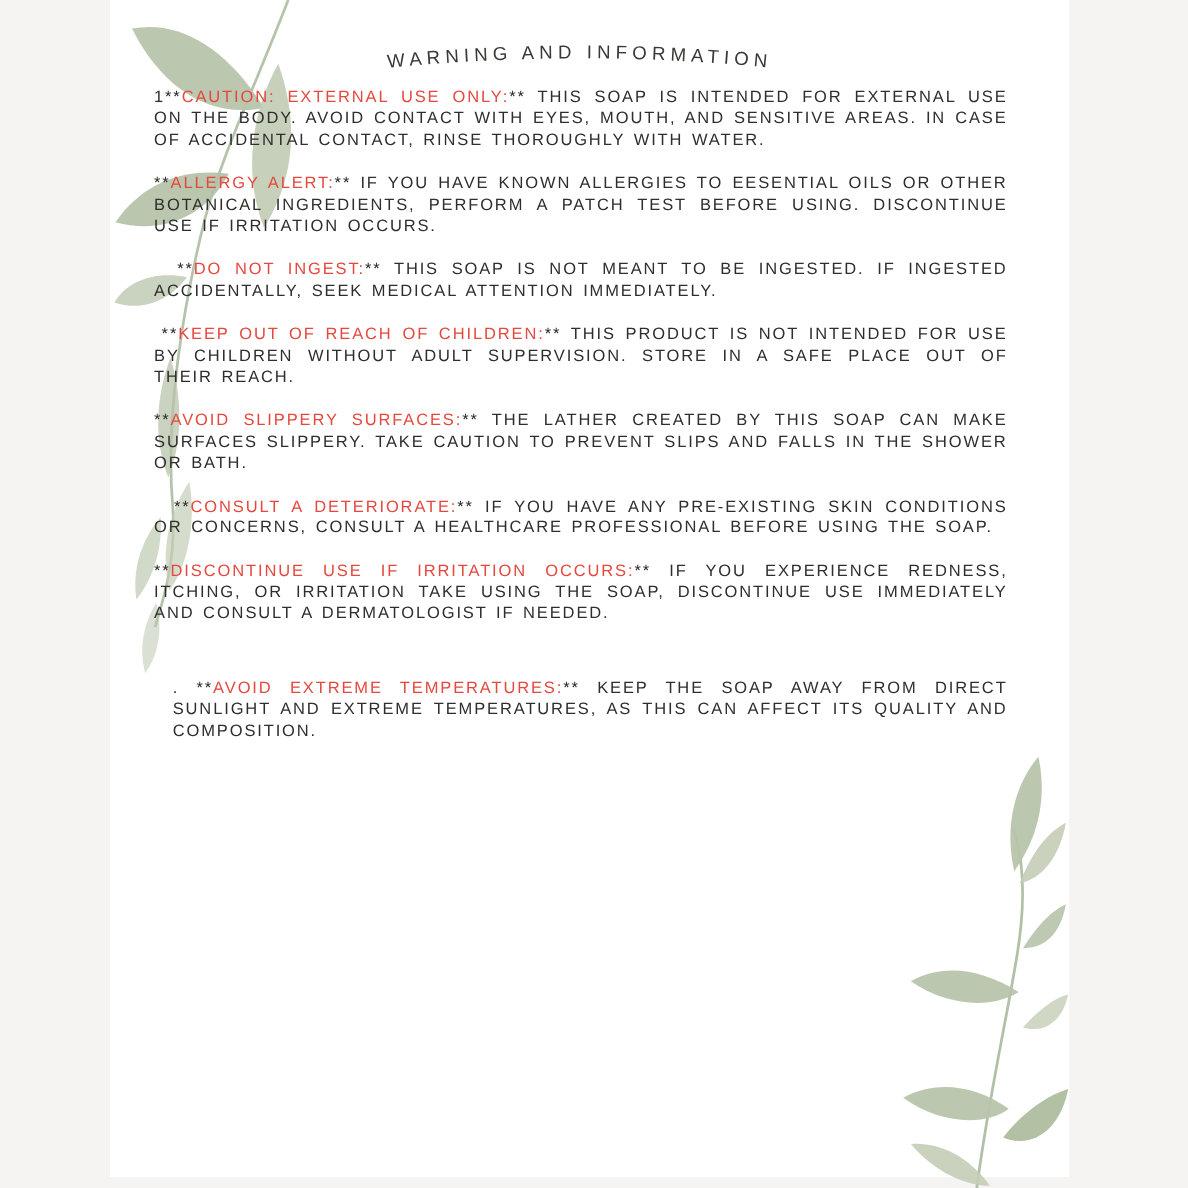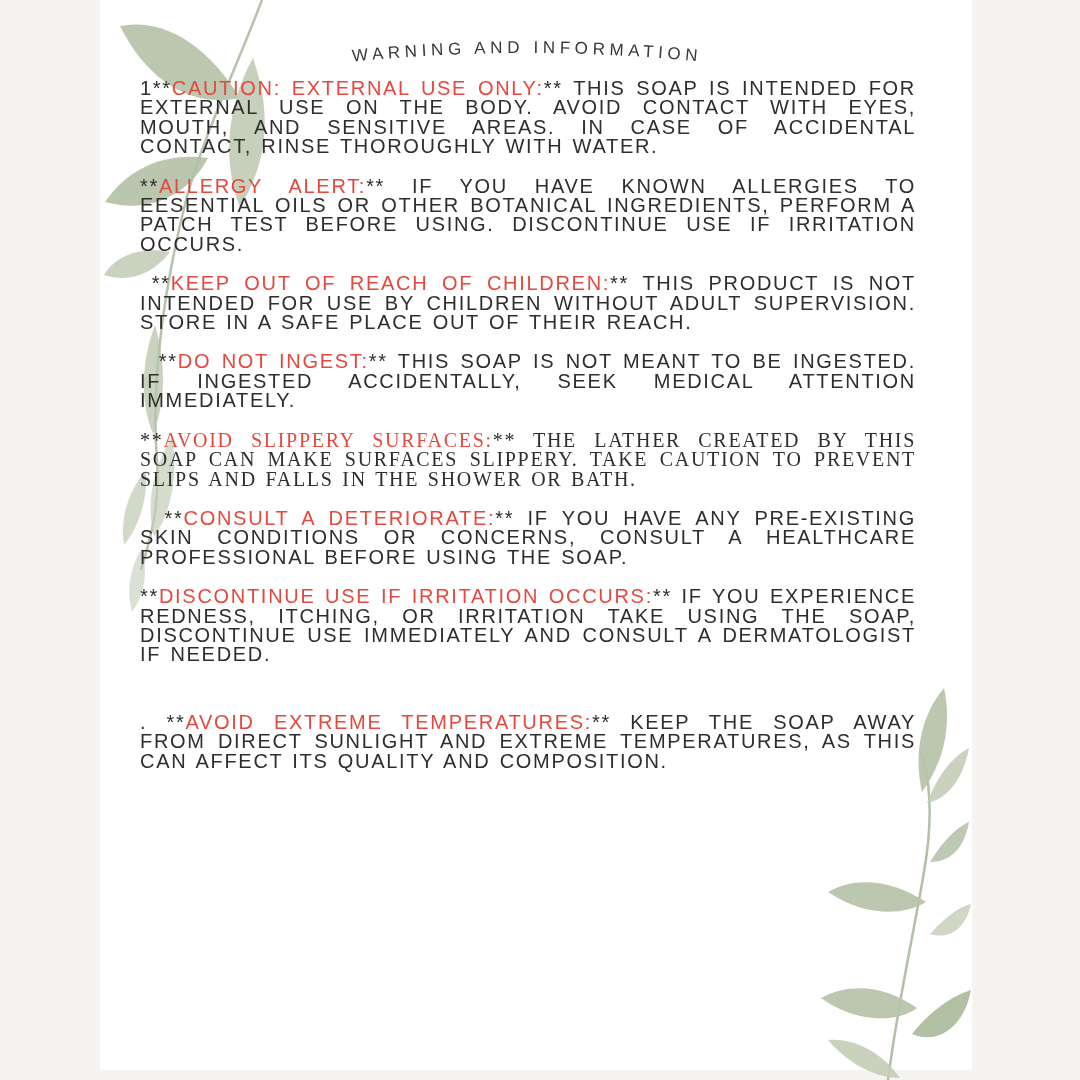--- a/index.html
+++ b/index.html
@@ -30,28 +30,28 @@
     font-size:17px;
     letter-spacing:4.6px;
     fill:#3a3937;
   }
   .content{
     position:absolute;left:140px;top:79px;width:776px;
   }
   .content p{
     margin:0 0 20px 0;
     text-align:justify;
-    font-size:20px;
+    font-size:15px;
     line-height:19.4px;
     letter-spacing:1.7px;
     word-spacing:2px;
     color:var(--ink);
   }
-  .content p.extra-gap-sm{font-family:Liberation Serif, serif;}
-  .content p.extra-gap-lg{margin-top:48px;}
+  .content p.extra-gap-sm{}
+  .content p.extra-gap-lg{margin-top:48px;margin-left:17px;}
   .pfx,.sep{white-space:pre-wrap;color:var(--ink);}
   .hd{color:var(--accent);white-space:pre-wrap;}
 </style>
 </head>
 <body>
 
 <div class="label-page"></div>
 
 <svg class="leaves" viewBox="0 0 1080 1080" aria-hidden="true">
   <g>
@@ -88,24 +88,24 @@
 </svg>
 
 <div class="content">
   <p>
     <span class="pfx">1**</span><span class="hd">CAUTION: EXTERNAL USE ONLY:</span><span class="sep">**</span><span class="bod"> THIS SOAP IS INTENDED FOR EXTERNAL USE ON THE BODY. AVOID CONTACT WITH EYES, MOUTH, AND SENSITIVE AREAS. IN CASE OF ACCIDENTAL CONTACT, RINSE THOROUGHLY WITH WATER.</span>
   </p>
   <p>
     <span class="pfx">**</span><span class="hd">ALLERGY ALERT:</span><span class="sep">**</span><span class="bod"> IF YOU HAVE KNOWN ALLERGIES TO EESENTIAL OILS OR OTHER BOTANICAL INGREDIENTS, PERFORM A PATCH TEST BEFORE USING. DISCONTINUE USE IF IRRITATION OCCURS.</span>
   </p>
   <p>
-    <span class="pfx"> **</span><span class="hd">KEEP OUT OF REACH OF CHILDREN:</span><span class="sep">**</span><span class="bod"> THIS PRODUCT IS NOT INTENDED FOR USE BY CHILDREN WITHOUT ADULT SUPERVISION. STORE IN A SAFE PLACE OUT OF THEIR REACH.</span>
+    <span class="pfx">  **</span><span class="hd">DO NOT INGEST:</span><span class="sep">**</span><span class="bod"> THIS SOAP IS NOT MEANT TO BE INGESTED. IF INGESTED ACCIDENTALLY, SEEK MEDICAL ATTENTION IMMEDIATELY.</span>
   </p>
   <p>
-    <span class="pfx">  **</span><span class="hd">DO NOT INGEST:</span><span class="sep">**</span><span class="bod"> THIS SOAP IS NOT MEANT TO BE INGESTED. IF INGESTED ACCIDENTALLY, SEEK MEDICAL ATTENTION IMMEDIATELY.</span>
+    <span class="pfx"> **</span><span class="hd">KEEP OUT OF REACH OF CHILDREN:</span><span class="sep">**</span><span class="bod"> THIS PRODUCT IS NOT INTENDED FOR USE BY CHILDREN WITHOUT ADULT SUPERVISION. STORE IN A SAFE PLACE OUT OF THEIR REACH.</span>
   </p>
   <p class="extra-gap-sm">
     <span class="pfx">**</span><span class="hd">AVOID SLIPPERY SURFACES:</span><span class="sep">**</span><span class="bod"> THE LATHER CREATED BY THIS SOAP CAN MAKE SURFACES SLIPPERY. TAKE CAUTION TO PREVENT SLIPS AND FALLS IN THE SHOWER OR BATH.</span>
   </p>
   <p>
     <span class="pfx">  **</span><span class="hd">CONSULT A DETERIORATE:</span><span class="sep">**</span><span class="bod"> IF YOU HAVE ANY PRE-EXISTING SKIN CONDITIONS OR CONCERNS, CONSULT A HEALTHCARE PROFESSIONAL BEFORE USING THE SOAP.</span>
   </p>
   <p>
     <span class="pfx">**</span><span class="hd">DISCONTINUE USE IF IRRITATION OCCURS:</span><span class="sep">**</span><span class="bod"> IF YOU EXPERIENCE REDNESS, ITCHING, OR IRRITATION TAKE USING THE SOAP, DISCONTINUE USE IMMEDIATELY AND CONSULT A DERMATOLOGIST IF NEEDED.</span>
   </p>

